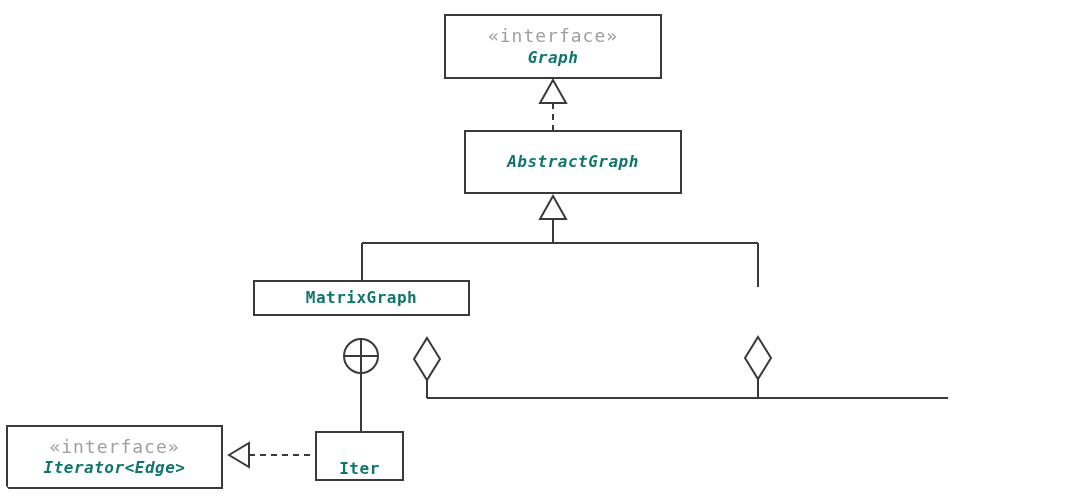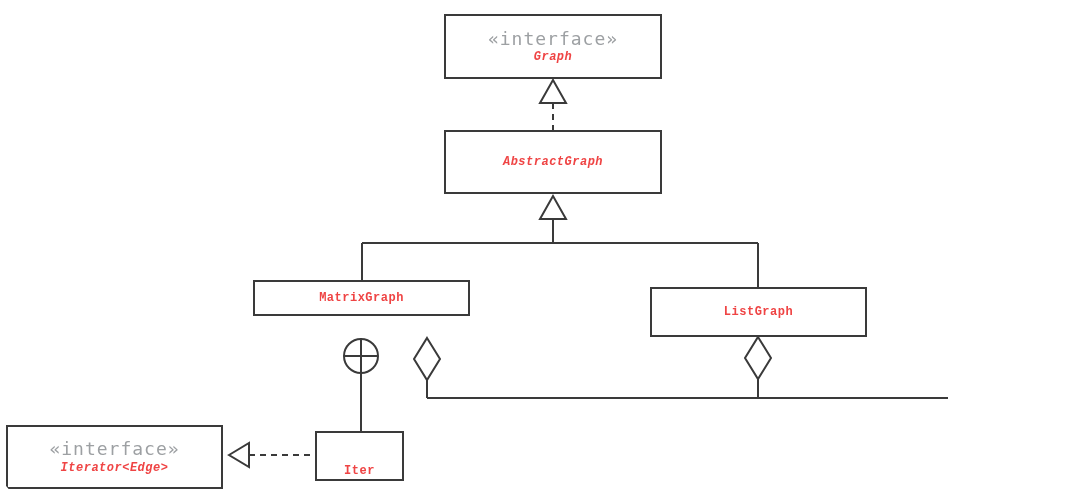--- a/index.html
+++ b/index.html
@@ -34,32 +34,31 @@
     justify-content: center;
     line-height: 1.25;
   }
   .stereotype {
     color: #9da0a3;
     font-size: 18px;
     font-weight: normal;
     letter-spacing: 1px;
   }
   .class-name {
-    color: #ef4444;
-    font-size: 12px;
+    color: #0f766e;
+    font-size: 16px;
     font-weight: bold;
     letter-spacing: 0.5px;
-    font-family: Liberation Mono, monospace;
   }
   .italic {
     font-style: italic;
   }
   
   #box-graph          { left: 444px; top: 14px;  width: 218px; height: 65px; }
-  #box-abstract-graph { left: 444px; top: 130px; width: 218px; height: 64px; }
+  #box-abstract-graph { left: 464px; top: 130px; width: 218px; height: 64px; }
   #box-matrix-graph   { left: 253px; top: 280px; width: 217px; height: 36px; }
   #box-list-graph     { left: 650px; top: 287px; width: 217px; height: 50px; }
   #box-edge           { left: 948px; top: 372px; width: 110px; height: 50px; }
   #box-iter           { left: 315px; top: 431px; width: 89px;  height: 50px; justify-content: flex-end; }
   #box-iterator-edge  { left: 6px;   top: 425px; width: 217px; height: 64px; }
 </style>
 </head>
 <body>
 
 <div class="canvas">
@@ -106,23 +105,20 @@
   </div>
 
   <div class="uml-box" id="box-abstract-graph">
     <div class="class-name italic">AbstractGraph</div>
   </div>
 
   <div class="uml-box" id="box-matrix-graph">
     <div class="class-name">MatrixGraph</div>
   </div>
 
-  <div class="uml-box" id="box-list-graph">
-    <div class="class-name">ListGraph</div>
-  </div>
 
 
   <div class="uml-box" id="box-iter">
     <div class="class-name">Iter</div>
   </div>
 
   <div class="uml-box" id="box-iterator-edge">
     <div class="stereotype">«interface»</div>
     <div class="class-name italic">Iterator&lt;Edge&gt;</div>
   </div>

